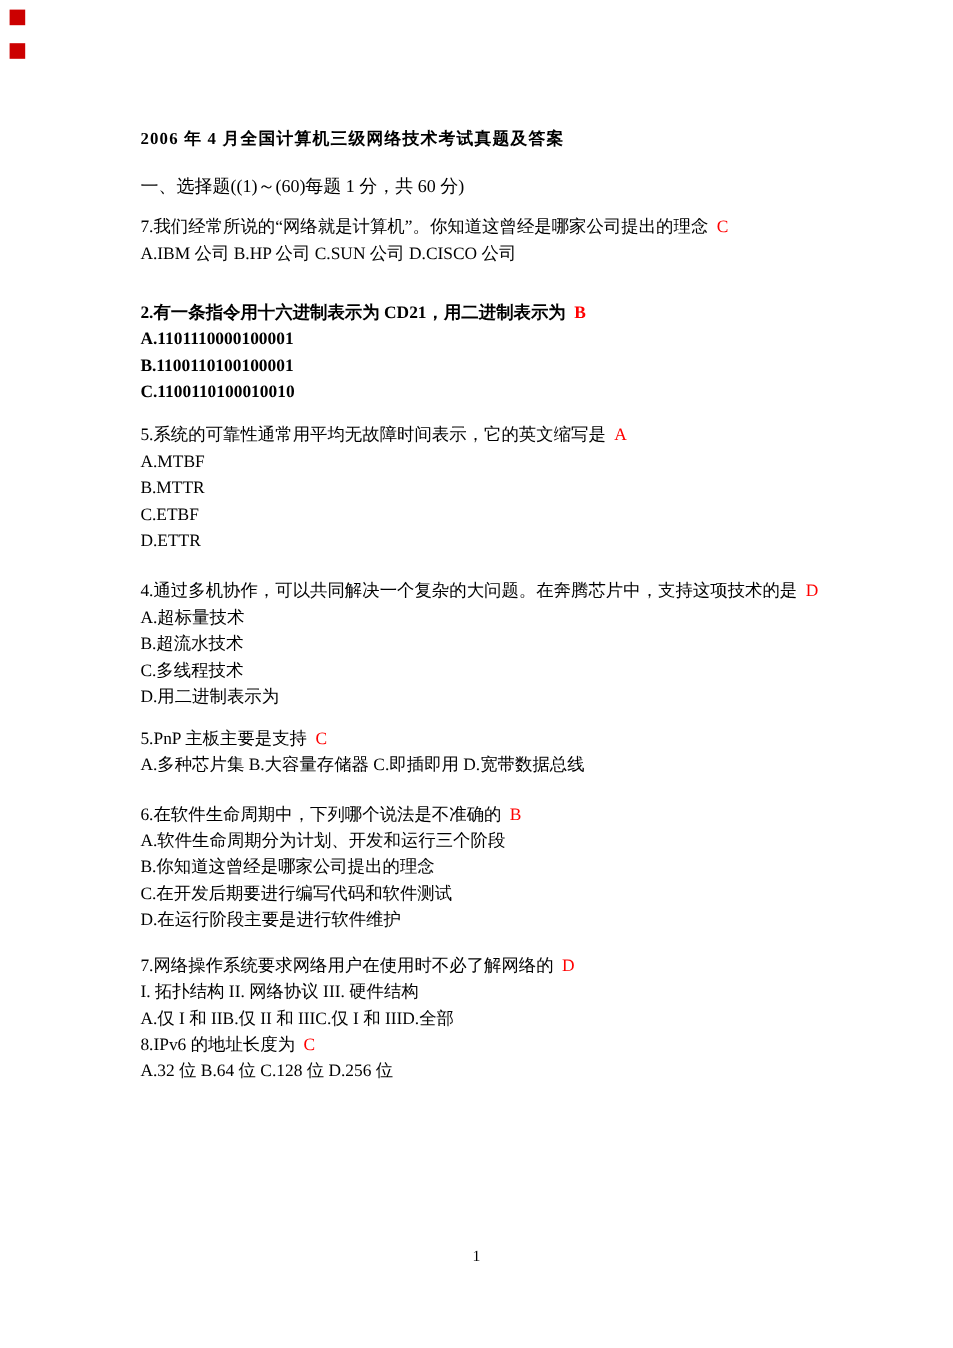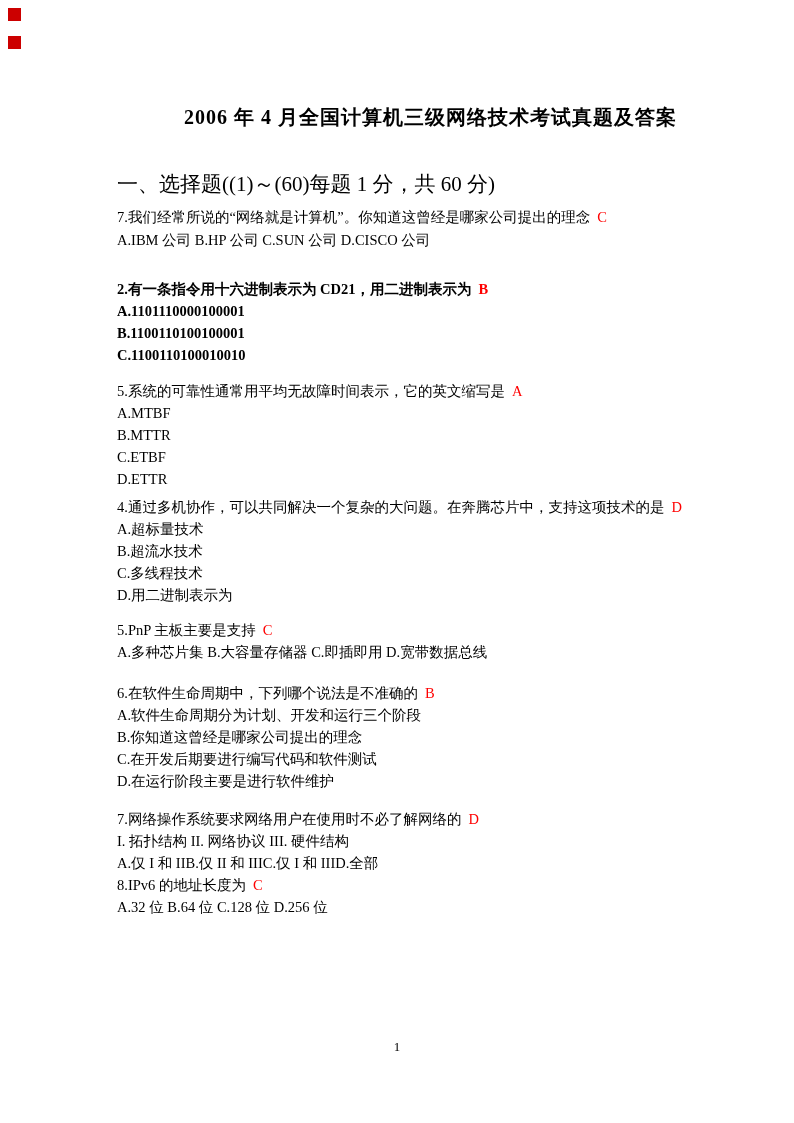--- a/index.html
+++ b/index.html
@@ -21,49 +21,49 @@
   .marker-1 { left: 8px; top: 8px; }
   .marker-2 { left: 8px; top: 36px; }
   .content {
     position: absolute;
     left: 117px;
     top: 0;
     width: 560px;
   }
   .title {
     margin: 103px 0 0 0;
-    font-size: 20px;
+    font-size: 14px;
     line-height: 28px;
     font-weight: bold;
-    text-align: right;
+    text-align: left;
     letter-spacing: 1px;
   }
   .section-heading {
-    margin-top: 42px;
-    font-size: 21px;
+    margin-top: 14px;
+    font-size: 15px;
     line-height: 22px;
     font-weight: normal;
   }
   .instructions {
     margin-top: 20px;
     font-size: 14.5px;
     line-height: 24px;
     text-align: justify;
   }
   .q { margin: 0; }
   .q-line {
     font-size: 14.5px;
     line-height: 22px;
     white-space: nowrap;
   }
   .q1 { margin-top: 11px; }
   .q1 .q-line { line-height: 23px; }
   .q2 { margin-top: 26px; font-weight: bold; }
   .q3 { margin-top: 14px; }
-  .q4 { margin-top: 6px; }
+  .q4 { margin-top: 20px; }
   .q5 { margin-top: 13px; }
   .q6 { margin-top: 19px; }
   .q7 { margin-top: 16px; }
   .q8 { margin-top: 0; }
   .ans {
     color: #ff0000;
     margin-left: 7px;
   }
   .page-number {
     position: absolute;

